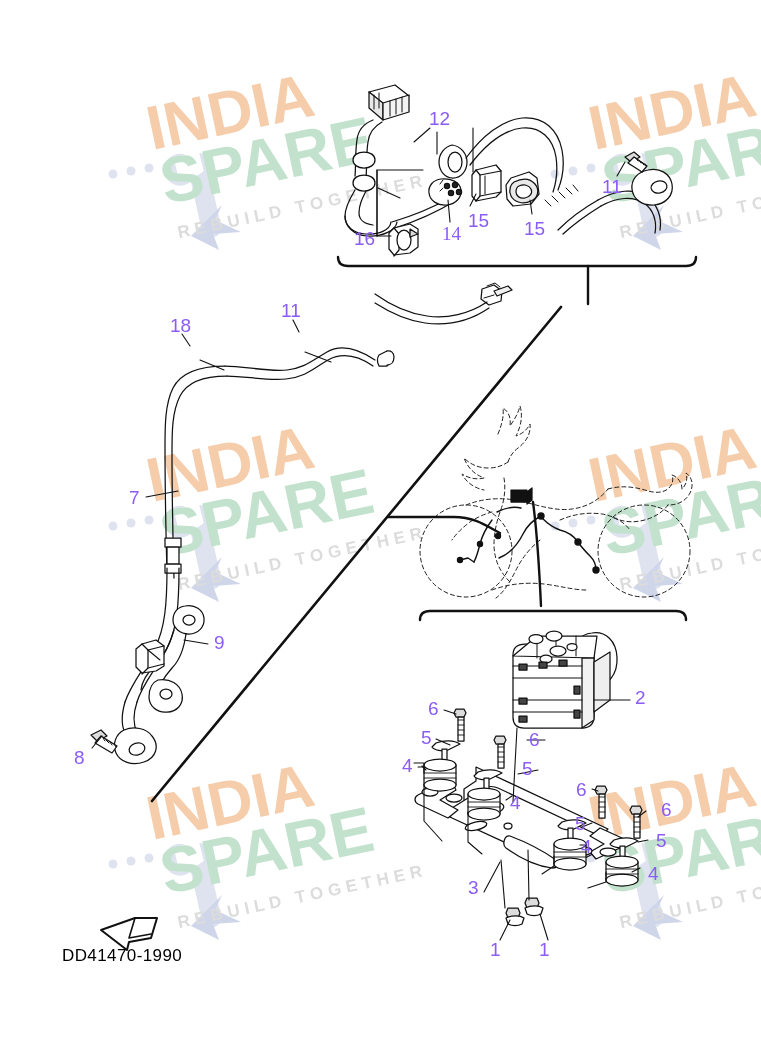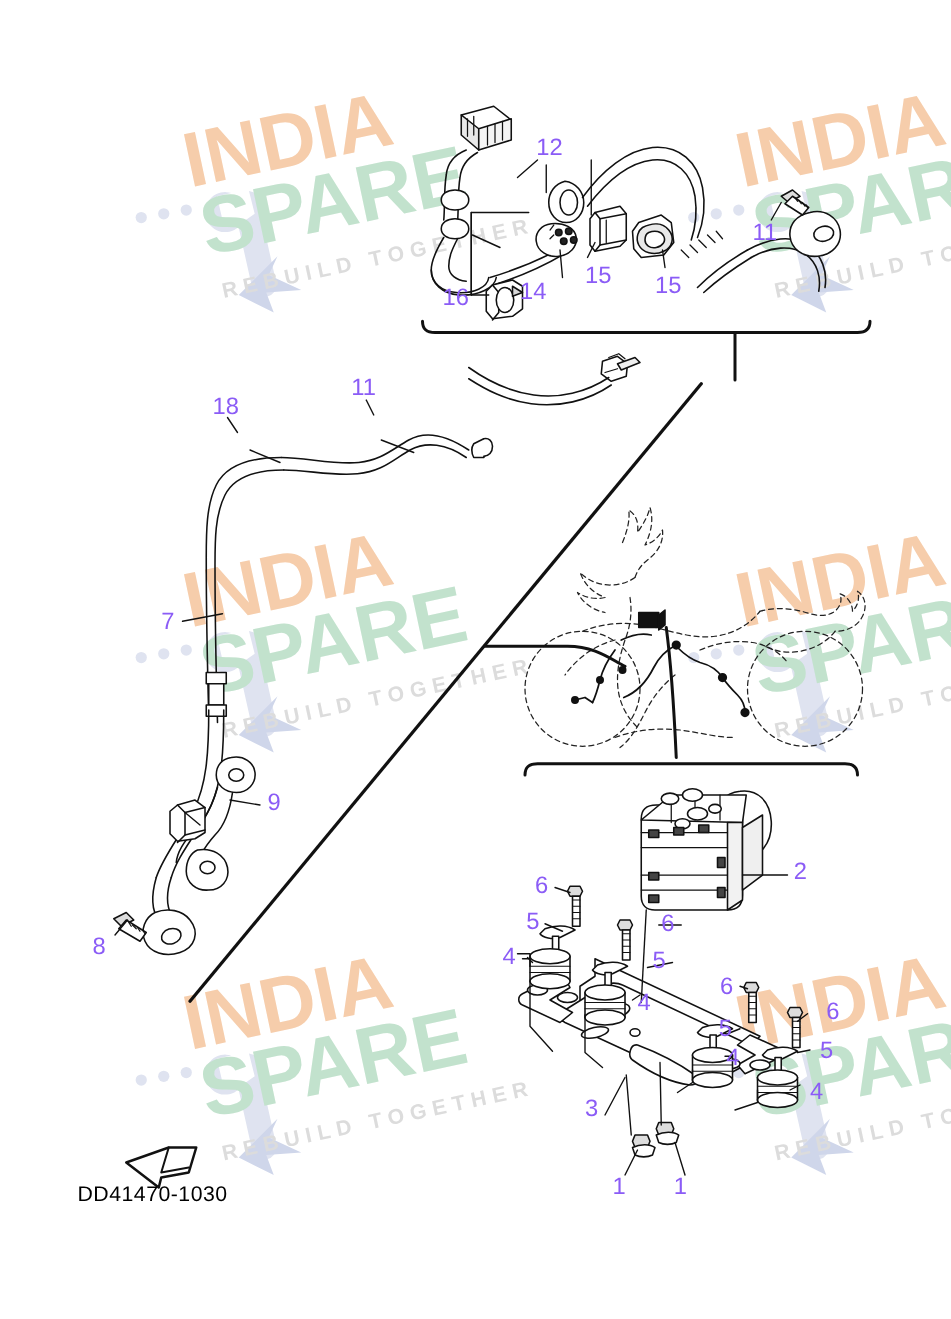--- a/index.html
+++ b/index.html
@@ -416,35 +416,35 @@
     </g>
   </svg>
 
   <div class="cal" style="left:129px;top:488px;">7</div>
   <div class="cal" style="left:74px;top:748px;">8</div>
   <div class="cal" style="left:214px;top:633px;">9</div>
   <div class="cal" style="left:170px;top:316px;">18</div>
   <div class="cal" style="left:281px;top:301px;">11</div>
   <div class="cal" style="left:429px;top:109px;">12</div>
   <div class="cal" style="left:602px;top:177px;">11</div>
-  <div class="cal" style="left:416px;top:224px;">14</div>
+  <div class="cal" style="left:442px;top:224px;font-family:Liberation Serif, serif;">14</div>
   <div class="cal" style="left:468px;top:211px;">15</div>
   <div class="cal" style="left:524px;top:219px;">15</div>
   <div class="cal" style="left:354px;top:229px;">16</div>
   <div class="cal" style="left:635px;top:688px;">2</div>
   <div class="cal" style="left:468px;top:878px;">3</div>
   <div class="cal" style="left:490px;top:940px;">1</div>
   <div class="cal" style="left:539px;top:940px;">1</div>
   <div class="cal" style="left:402px;top:756px;">4</div>
   <div class="cal" style="left:510px;top:793px;">4</div>
   <div class="cal" style="left:581px;top:837px;">4</div>
   <div class="cal" style="left:648px;top:864px;">4</div>
   <div class="cal" style="left:421px;top:728px;">5</div>
   <div class="cal" style="left:522px;top:759px;">5</div>
   <div class="cal" style="left:575px;top:814px;">5</div>
   <div class="cal" style="left:656px;top:831px;">5</div>
   <div class="cal" style="left:428px;top:699px;">6</div>
   <div class="cal" style="left:529px;top:730px;">6</div>
   <div class="cal" style="left:576px;top:780px;">6</div>
   <div class="cal" style="left:661px;top:800px;">6</div>
 
-  <div id="partno">DD41470-1030</div>
+  <div id="partno">DD41470-1990</div>
 </div>
 
 </body></html>

